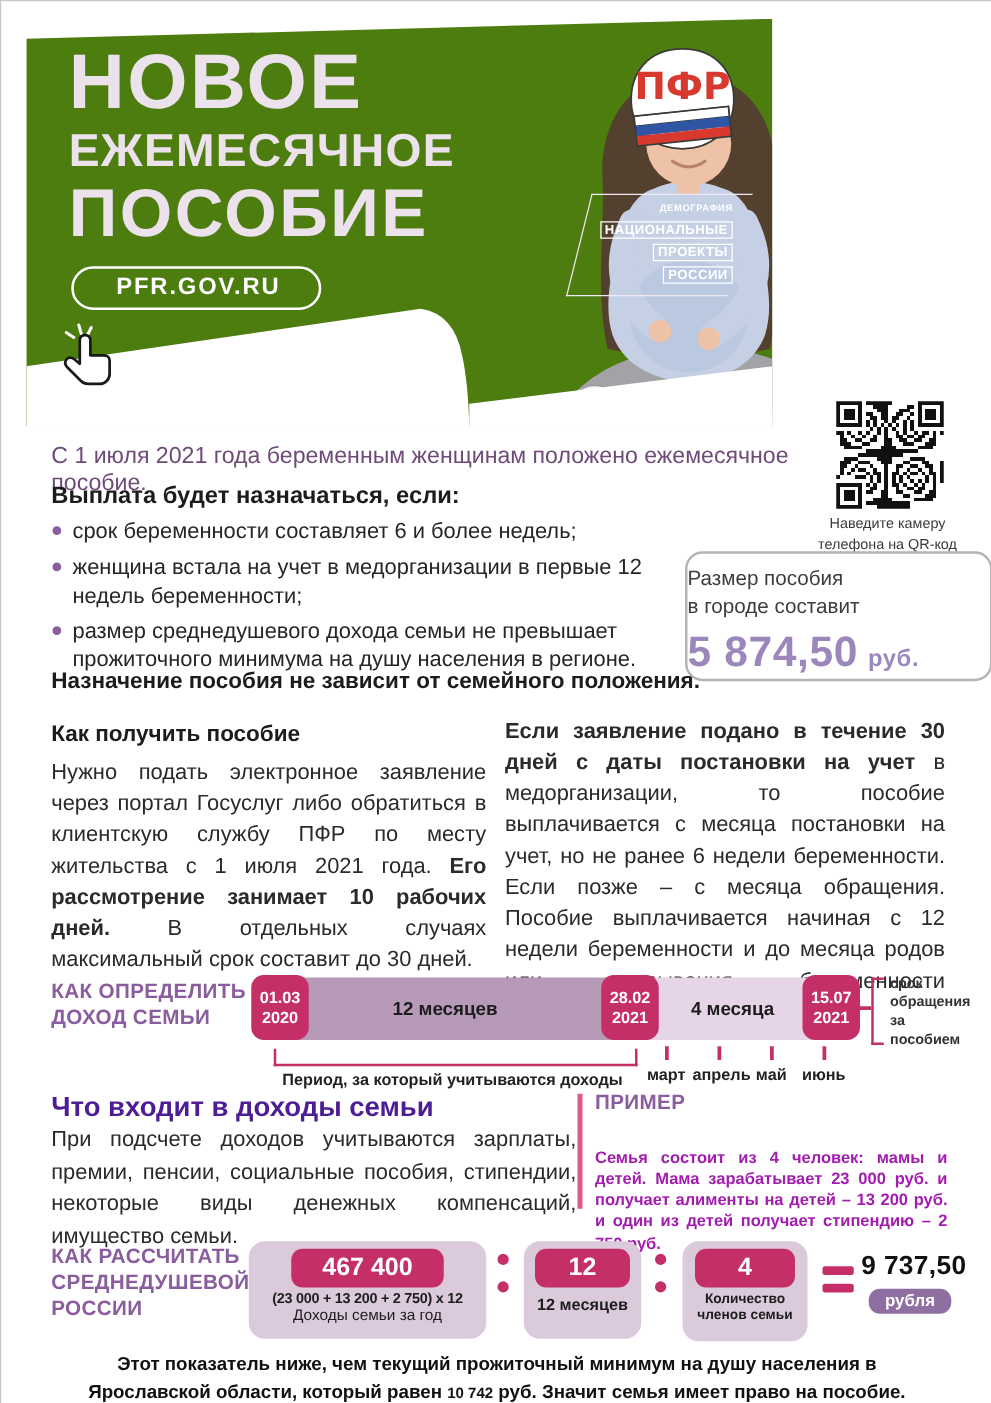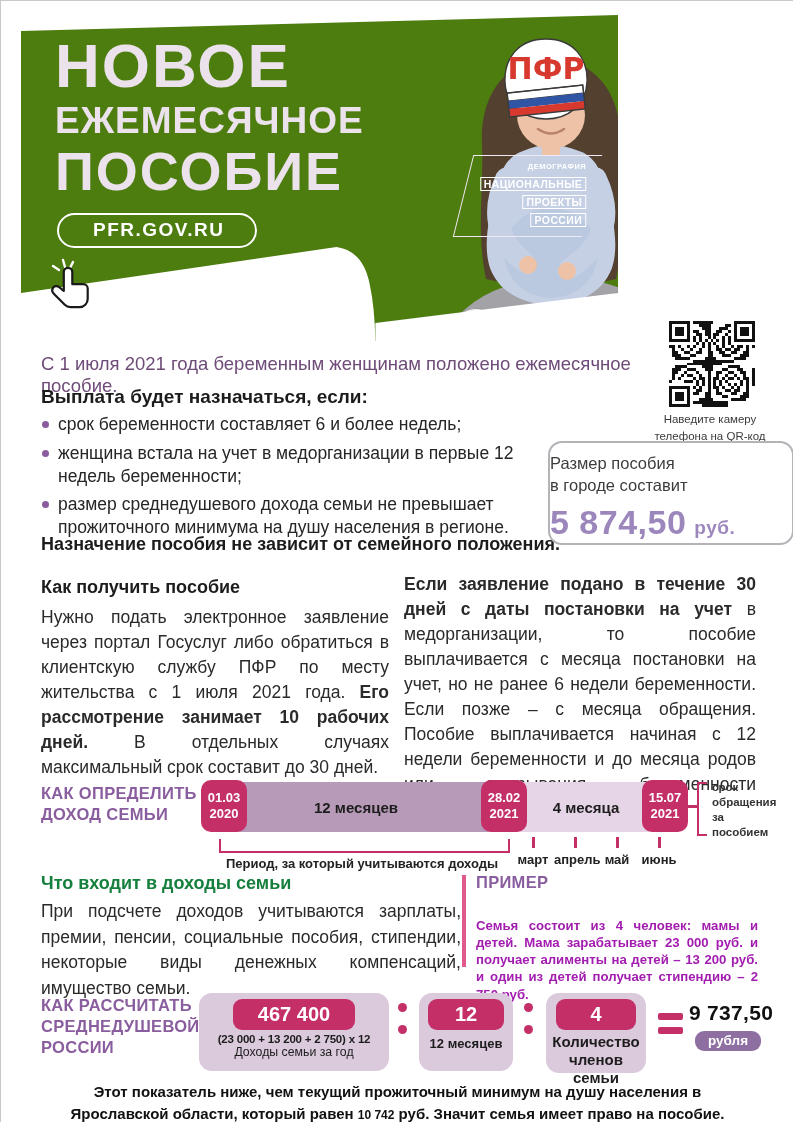--- a/index.html
+++ b/index.html
@@ -63,40 +63,40 @@
   .tl-bracket-label{left:200px;top:855px;width:322px;text-align:center;font-size:13px;font-weight:700;color:#222;}
   .months{left:511px;top:836px;width:168px;display:flex;}
   .month{width:42px;text-align:center;}
   .month .tick{display:block;width:3px;height:11px;background:#c52f68;margin:0 auto;}
   .month .m-lb{display:block;margin-top:4px;font-size:13px;font-weight:700;color:#222;}
   .endbracket{left:696px;top:781px;width:8px;height:50px;border-left:2.5px solid #c52f68;border-top:2.5px solid #c52f68;border-bottom:2.5px solid #c52f68;}
   .enddash{left:687px;top:804px;width:9px;height:2.5px;background:#c52f68;}
   .endlabel{left:711px;top:779px;width:70px;font-size:11.5px;font-weight:600;line-height:1.3;color:#333;}
 
   
-  .inc-h{left:40px;top:872px;font-size:18px;font-weight:700;color:#15803d;}
+  .inc-h{left:40px;top:872px;font-size:22px;font-weight:700;color:#4c1d95;}
   .inc-p{left:40px;top:898px;width:420px;font-size:17.5px;line-height:1.47;color:#2a2a2a;text-align:justify;}
   .ex-bar{left:461px;top:874px;width:4px;height:92px;background:#e0598c;}
   .ex-h{left:475px;top:872px;font-size:16.5px;font-weight:800;color:#8a5d9e;letter-spacing:.3px;}
   .ex-p{left:475px;top:896px;width:282px;font-size:13.2px;font-weight:700;line-height:1.3;color:#a21caf;text-align:justify;margin-top:20px;}
 
   
   .calc-title{left:40px;top:994px;width:170px;font-size:16.5px;font-weight:800;line-height:1.27;color:#8a5d9e;letter-spacing:.3px;}
   .card{top:992px;background:#dbc9dc;border-radius:13px;text-align:center;}
   .card1{left:198px;width:190px;height:78px;}
   .card2{left:418px;width:94px;height:78px;}
   .card3{left:545px;width:100px;height:80px;}
   .cbadge{display:inline-block;margin-top:6px;background:#c52f68;border-radius:9px;color:#fff;font-size:20px;font-weight:800;line-height:1.55;}
   .card1 .cbadge{width:122px;}
   .card2 .cbadge{width:76px;}
   .card3 .cbadge{width:80px;}
   .c-f{margin-top:3px;font-size:11.5px;font-weight:700;letter-spacing:-.2px;color:#1d1d1d;}
   .c-c{font-size:12.3px;color:#1d1d1d;line-height:1.2;}
   .card2 .c-c,.card3 .c-c{font-weight:700;margin-top:6px;font-size:13px;}
-  .card3 .c-c{margin-top:3px;font-size:15px;}
+  .card3 .c-c{margin-top:3px;font-size:11px;}
   .colon{top:1002px;width:9px;}
   .colon i{display:block;width:9px;height:9px;border-radius:50%;background:#c52f68;margin-bottom:13px;}
   .colon1{left:397px;}
   .colon2{left:523px;}
   .equals{left:657px;top:1012px;}
   .equals i{display:block;width:25px;height:7px;border-radius:2px;background:#c52f68;margin-bottom:7px;}
   .result-val{left:688px;top:1000px;font-size:21px;font-weight:800;color:#111;letter-spacing:.3px;}
   .result-unit{left:694px;top:1030px;background:#8f6fa2;border-radius:9px;color:#fff;font-size:13.5px;font-weight:700;padding:2px 13px 3px;}
 
   

